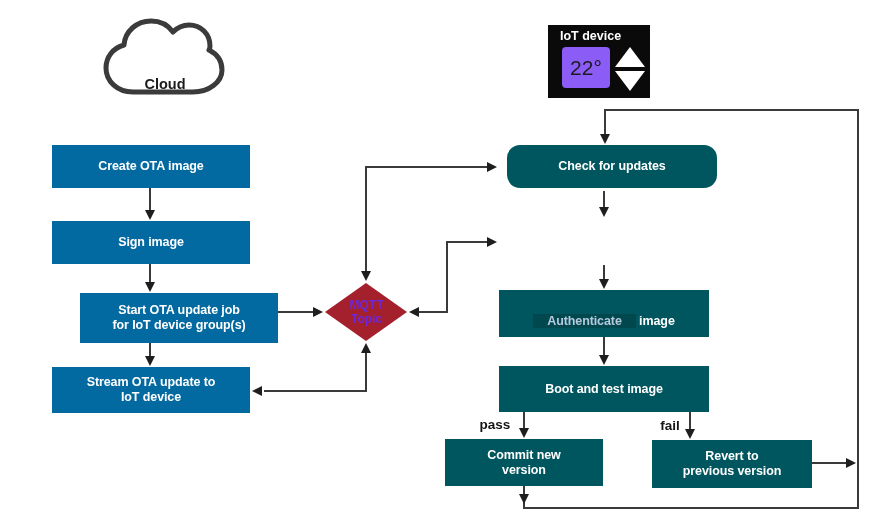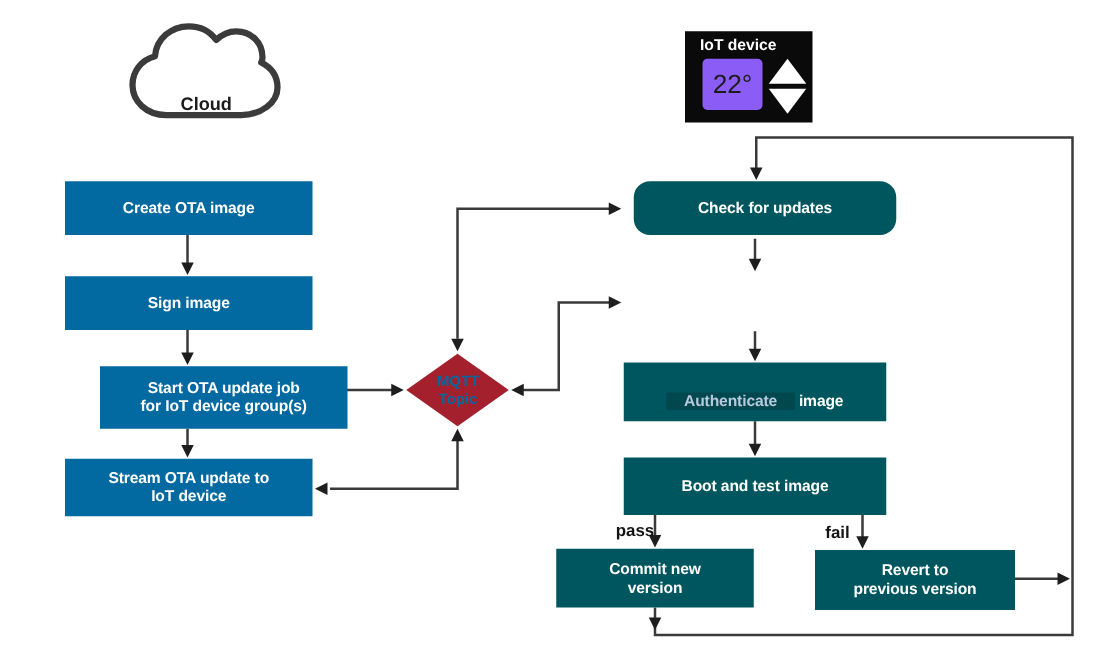--- a/index.html
+++ b/index.html
@@ -17,21 +17,21 @@
   .dark{background:#00565E;}
   .auth-word{
     color:#b6c9dd;background:rgba(0,0,0,0.16);padding:0 14px;border-radius:1px;
   }
   .branch-label{
     position:absolute;width:60px;text-align:center;color:#141414;
     font-weight:bold;font-size:13.5px;
   }
   .diamond-label{
     position:absolute;left:326px;top:298px;width:81px;text-align:center;
-    color:#0369a1;font-weight:bold;font-size:12px;line-height:14px;white-space:pre-line;
+    color:#6d28d9;font-weight:bold;font-size:12px;line-height:14px;white-space:pre-line;
   }
   .cloud-wrap{position:absolute;left:98px;top:12px;width:128px;height:96px;}
   .cloud-label{
     position:absolute;left:120px;top:55px;width:90px;text-align:center;
     color:#1b1b1b;font-weight:bold;font-size:14.5px;margin-top:21px;
   }
   .device{
     position:absolute;left:548px;top:25px;width:102px;height:73px;background:#0a0a0a;
   }
   .device-title{
@@ -129,19 +129,19 @@
       <span class="auth-word">Authenticate</span><span> image</span>
     </span>
   </div>
   <div class="box dark" style="left:499px;top:366px;width:210px;height:46px;">Boot and test image</div>
 
   <div class="box dark" style="left:445px;top:439px;width:158px;height:47px;">Commit new
 version</div>
   <div class="box dark" style="left:652px;top:440px;width:160px;height:48px;">Revert to
 previous version</div>
 
-  <div class="branch-label" style="left:478px;top:417px;">pass</div>
+  <div class="branch-label" style="left:465px;top:417px;">pass</div>
   <div class="branch-label" style="left:640px;top:418px;">fail</div>
 
   <div class="diamond-label">MQTT
 Topic</div>
 
 </div>
 
 </body></html>

